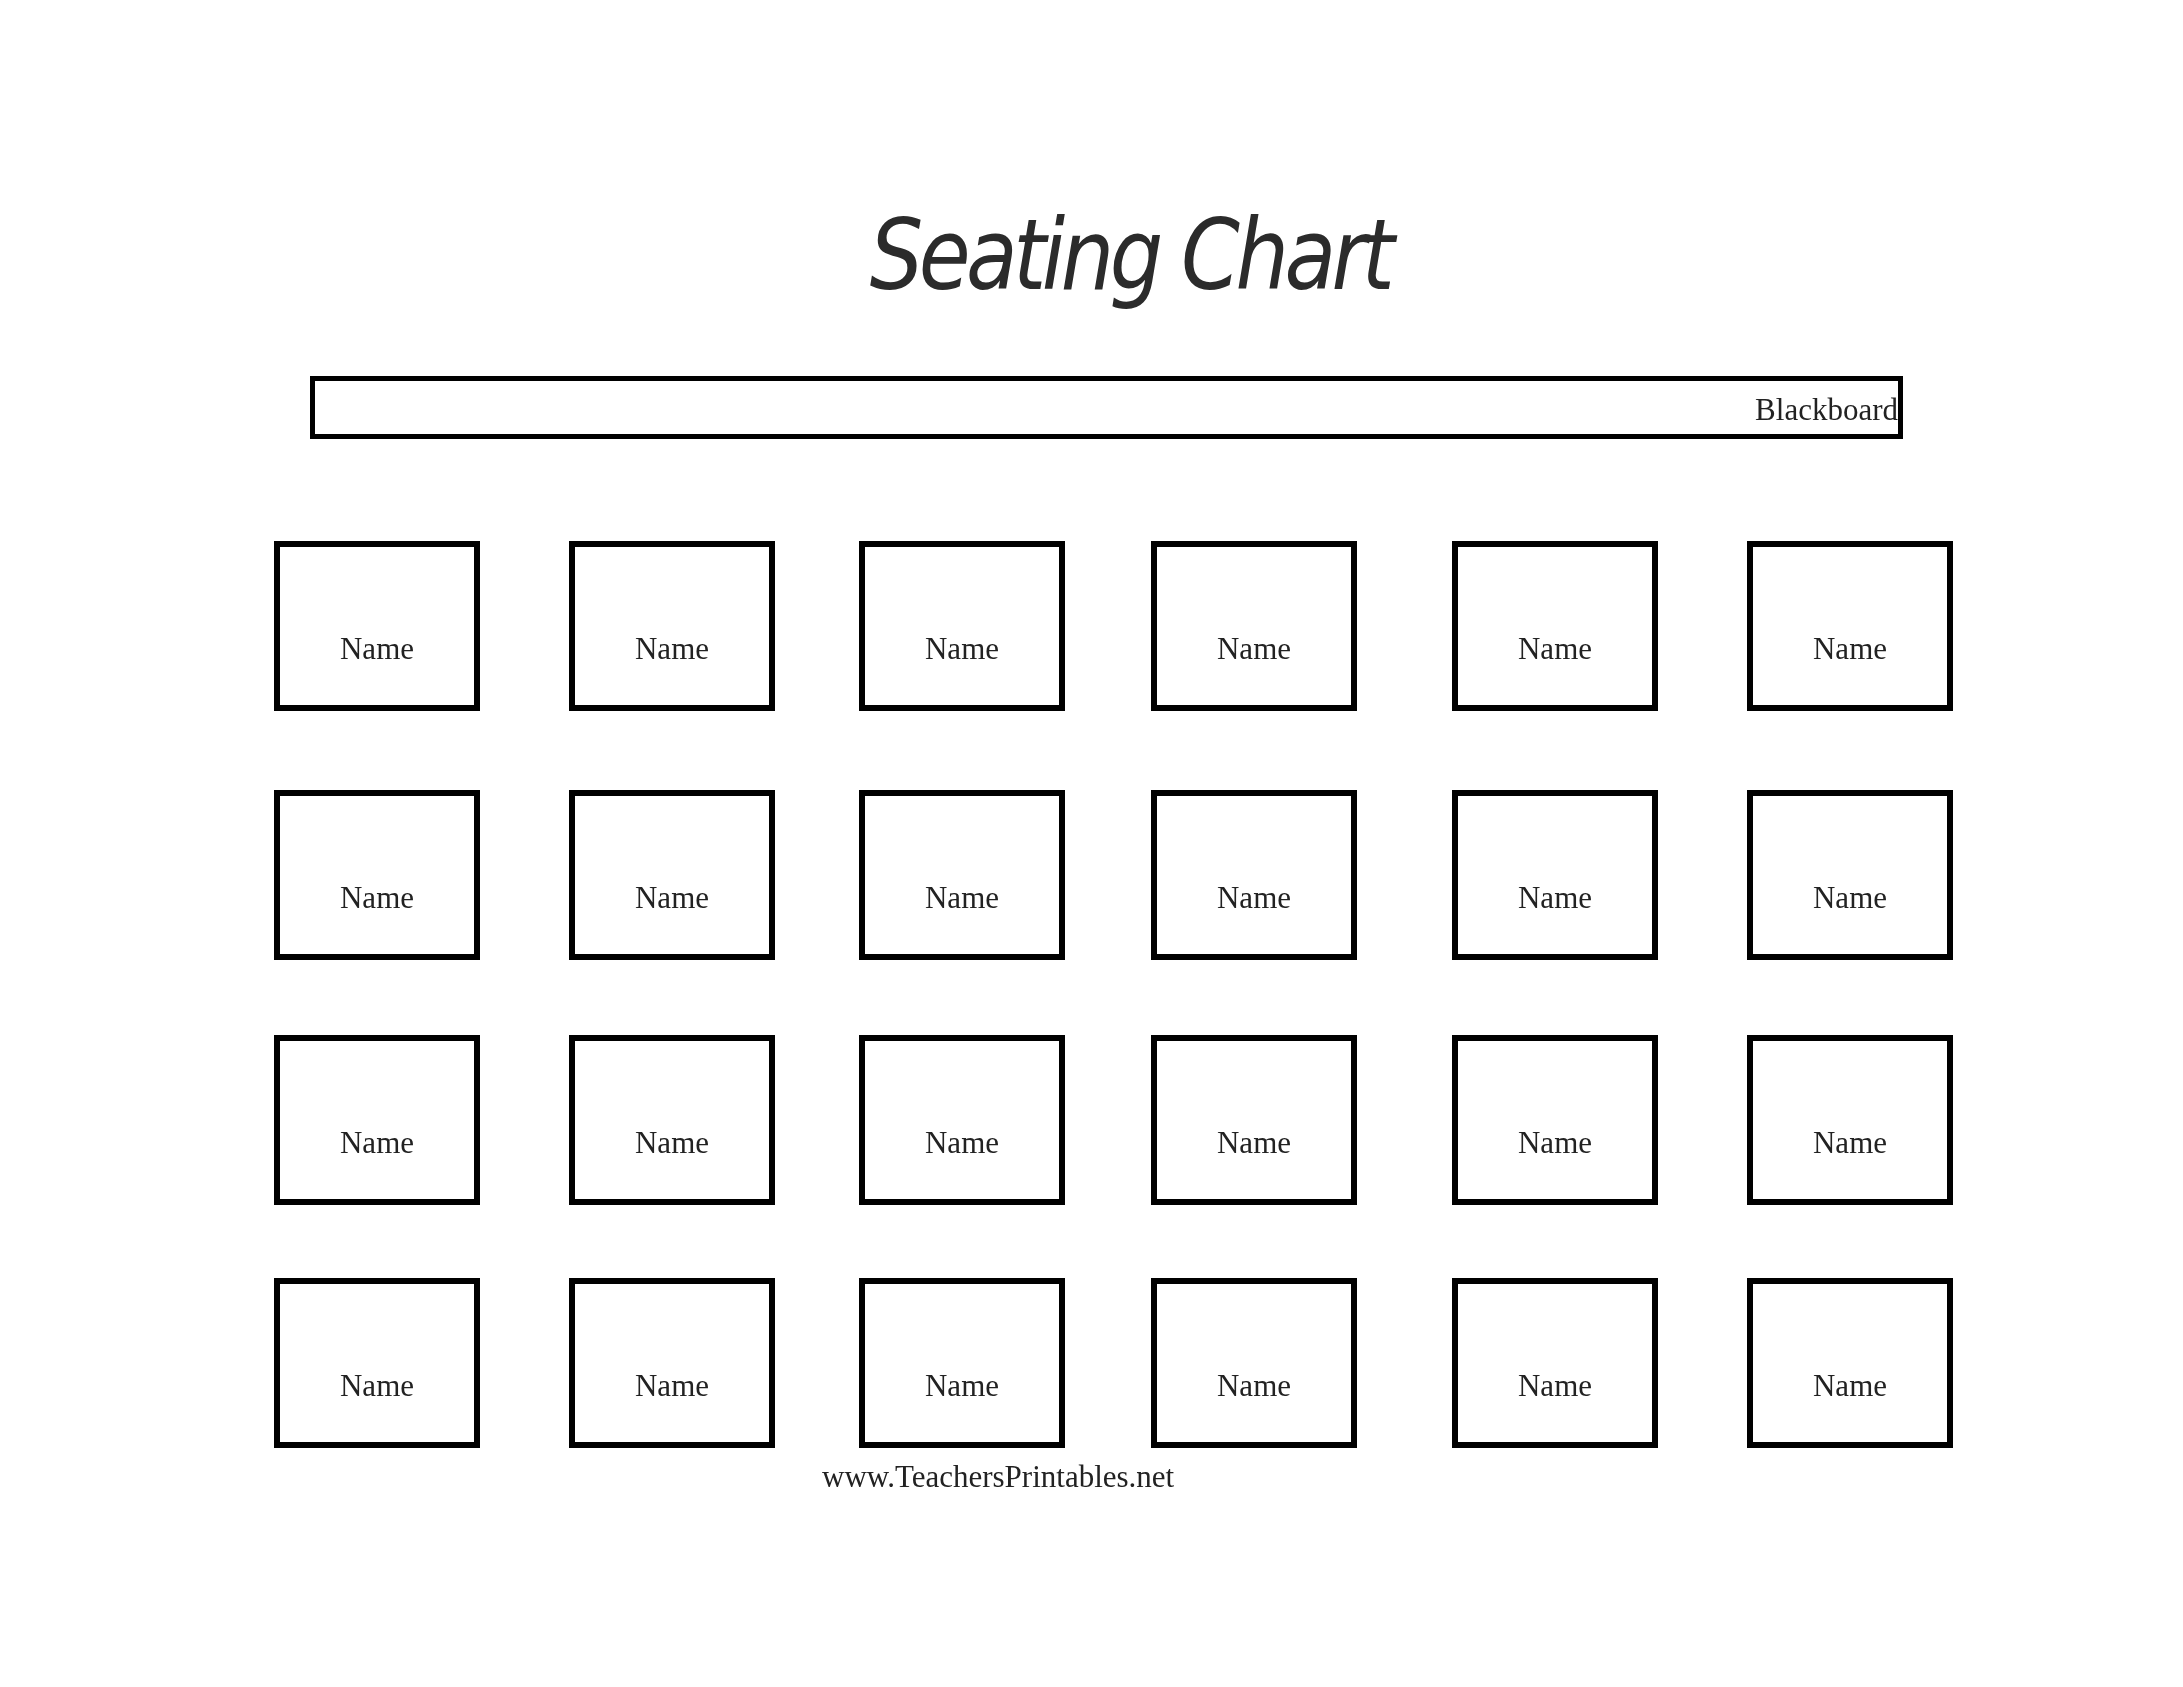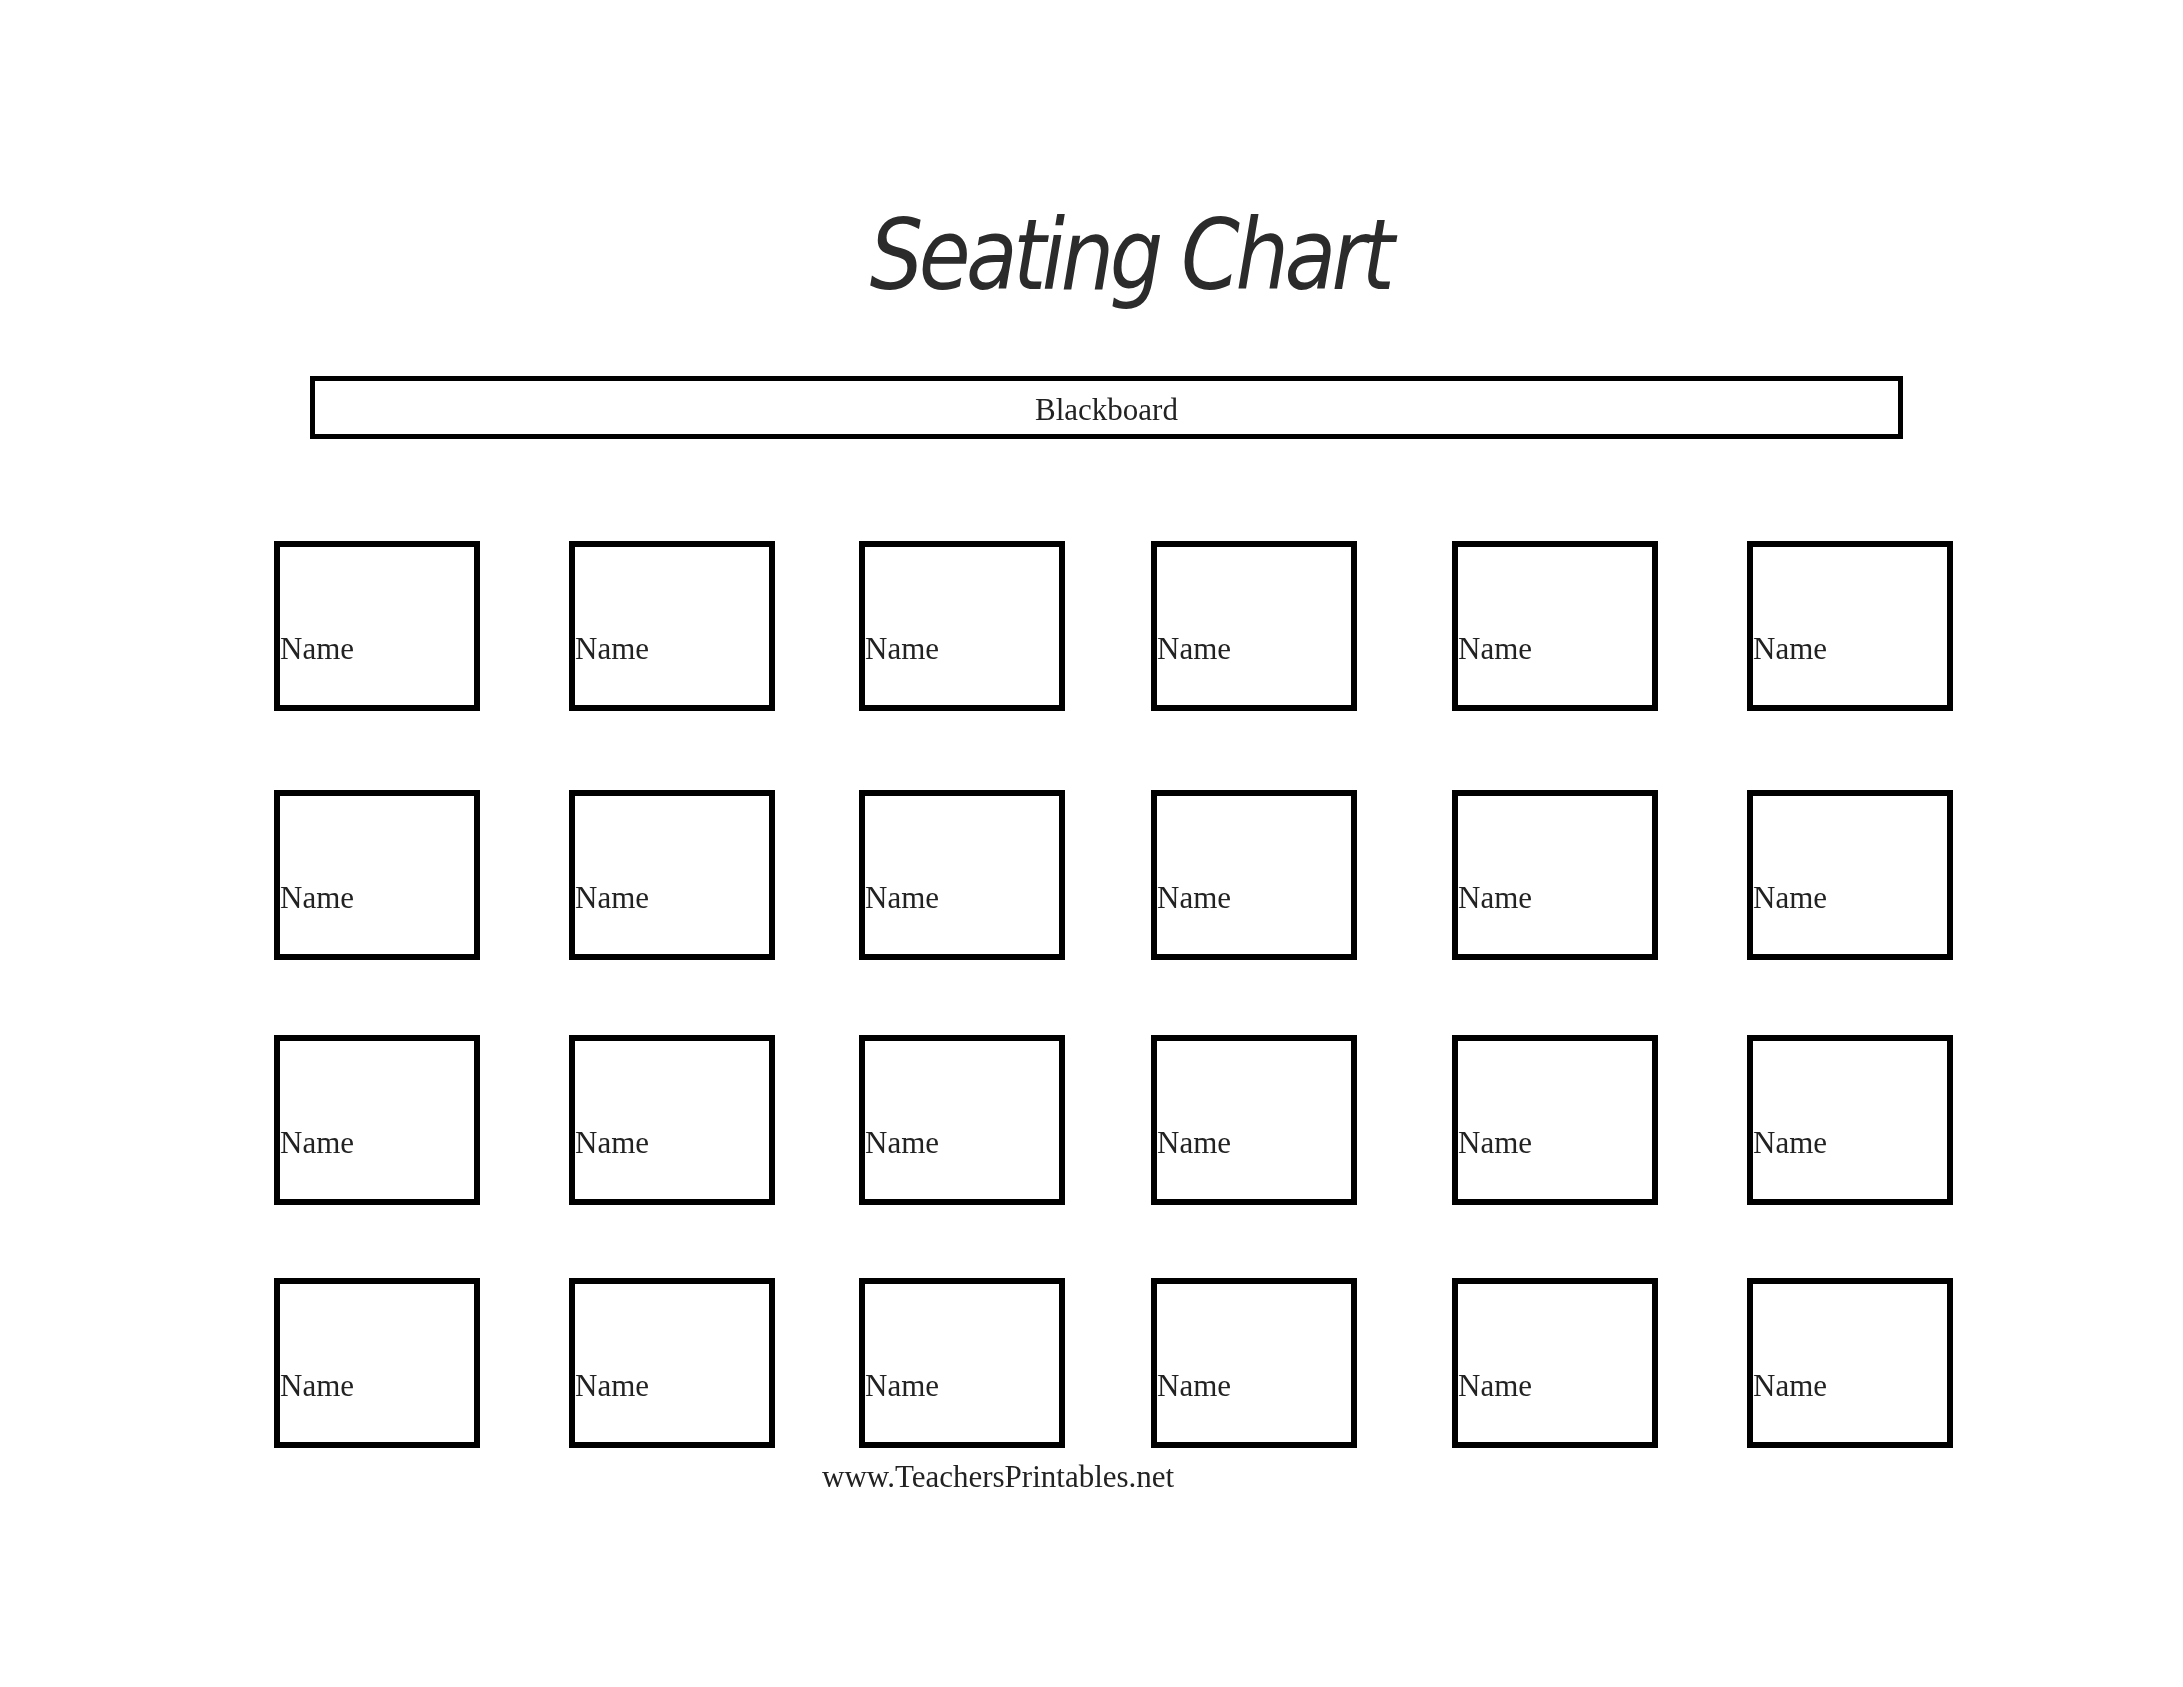--- a/index.html
+++ b/index.html
@@ -11,30 +11,30 @@
     font-family: "DejaVu Sans", sans-serif; font-style: oblique; font-weight: normal;
     font-size: 98px; line-height: 131px; color: #2b2b2b;
     letter-spacing: -5.2px; transform: scaleX(0.86); transform-origin: center;
     white-space: nowrap;
   }
   .blackboard {
     position: absolute; left: 274px; top: 376px; width: 1593px; height: 63px;
     box-sizing: border-box; border: 5.2px solid #000; background: #fff;
   }
   .blackboard-label {
-    position: absolute; left: 0; right: 0; top: 10.5px; text-align: center;
+    position: absolute; left: 0; right: 0; top: 10.5px; text-align: right;
     font-family: "Liberation Serif", serif; font-size: 31px; line-height: 35px;
     color: #222;
   }
   .seat {
     position: absolute; width: 206px; height: 170px; box-sizing: border-box;
     border: 6.1px solid #000; background: #fff;
   }
   .seat-label {
-    position: absolute; left: 0; right: 0; top: 84px; 
+    position: absolute; left: 0; right: 0; top: 84px; text-align: center;
     font-family: "Liberation Serif", serif; font-size: 31px; line-height: 35px;
     color: #222; white-space: nowrap;
   }
   .footer {
     position: absolute; left: 786px; top: 1459px; width: 510px; 
     font-family: "Liberation Serif", serif; font-size: 31px; line-height: 35px;
     color: #222; white-space: nowrap;
   }
 </style>
 </head>

